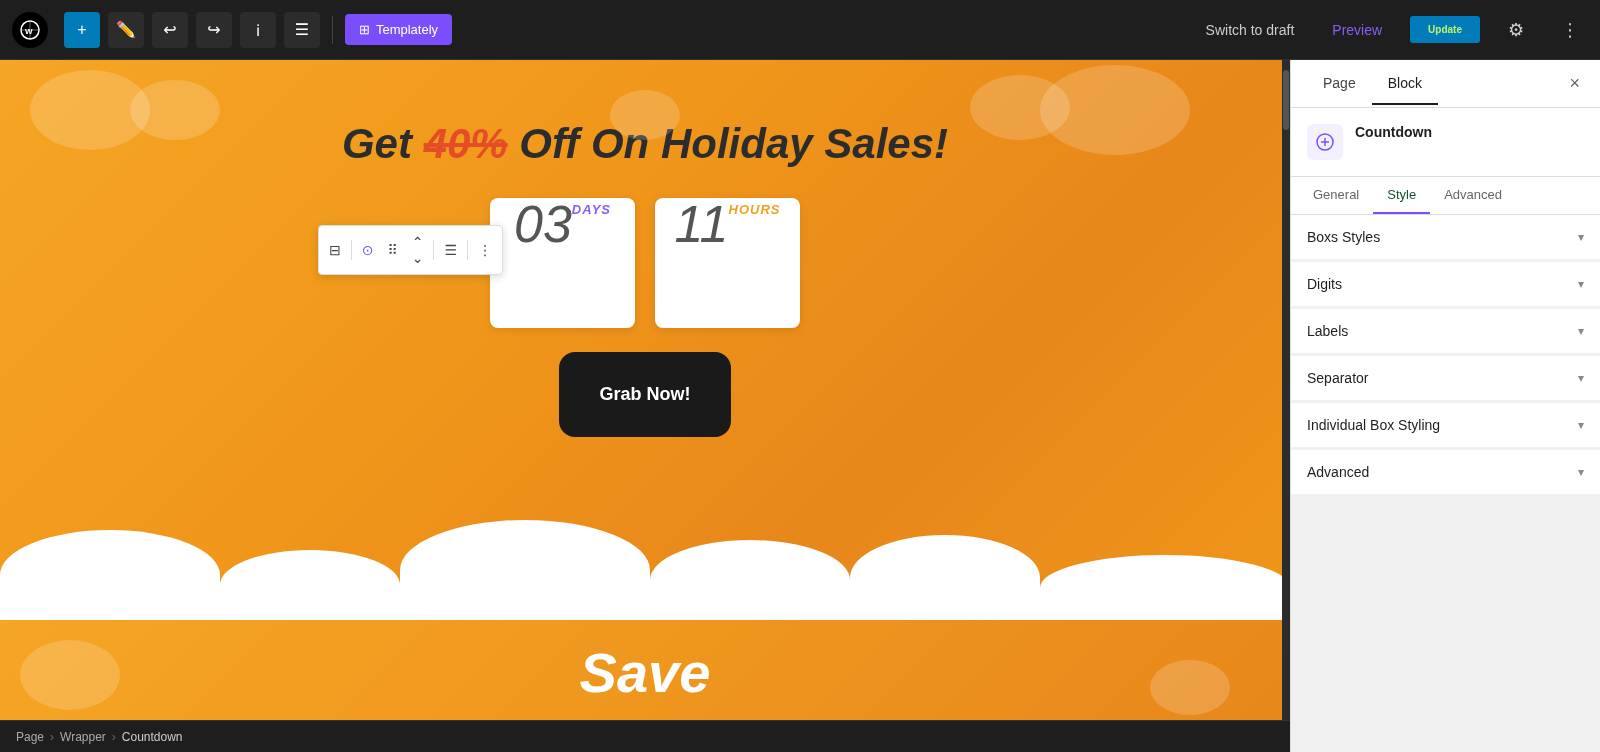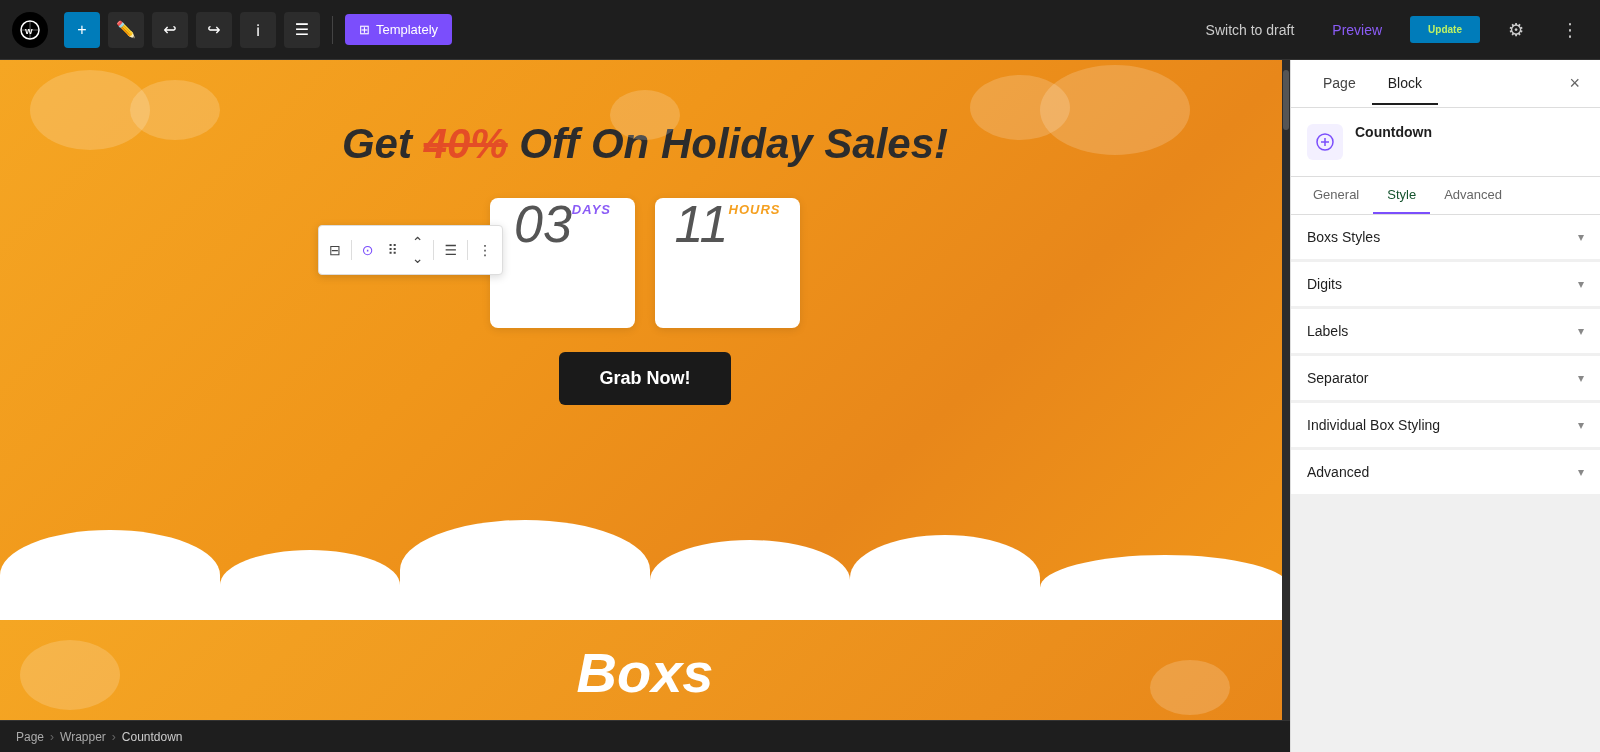--- a/index.html
+++ b/index.html
@@ -221,24 +221,24 @@
       color: #f5a020;
       letter-spacing: 1px;
       margin-top: 4px;
     }
     .countdown-label.dark { color: #8b5cf6; }
 
     .grab-btn {
       background: #1a1a1a;
       color: #fff;
       border: none;
-      border-radius: 6px;
+      border-radius: 16px;
       font-size: 18px;
       font-weight: 600;
-      padding: 16px 40px;
+      padding: 32px 40px;
       cursor: pointer;
       margin-bottom: 0;
     }
 
     
     .lower-section {
       background: linear-gradient(135deg, #f5a623 0%, #e8871a 100%);
       height: calc(100% - 560px);
       display: flex;
       align-items: flex-start;
@@ -510,21 +510,21 @@
           <div class="white-cloud" style="width:250px;height:100px;"></div>
           <div class="white-cloud" style="width:200px;height:80px;"></div>
           <div class="white-cloud" style="width:190px;height:85px;"></div>
           <div class="white-cloud" style="width:180px;height:65px;flex-grow:1;"></div>
         </div>
       </div>
 
       <div class="lower-section">
         <div class="deco-cloud" style="position:absolute;width:100px;height:70px;bottom:10px;left:20px;"></div>
         <div class="deco-cloud" style="position:absolute;width:80px;height:55px;bottom:5px;right:60px;"></div>
-        <h2 class="team-title">Boxs</h2>
+        <h2 class="team-title">Save</h2>
       </div>
 
     </div>
 
     <div style="position:absolute;right:0;top:0;bottom:32px;width:8px;background:#2c2c2c;">
       <div style="width:6px;background:#555;border-radius:3px;margin:1px;height:60px;margin-top:10px;"></div>
     </div>
 
     <div class="breadcrumb-bar">
       <span class="breadcrumb-item">Page</span>

